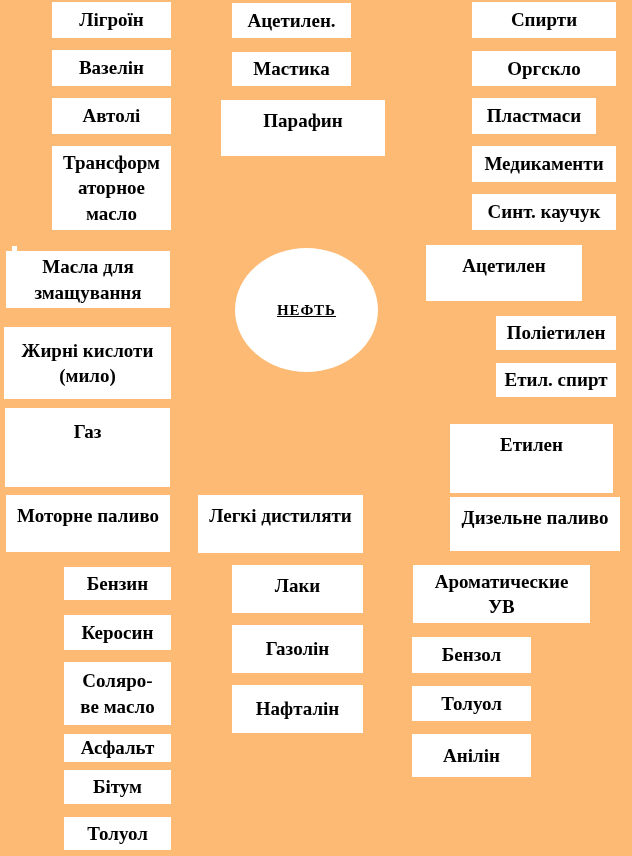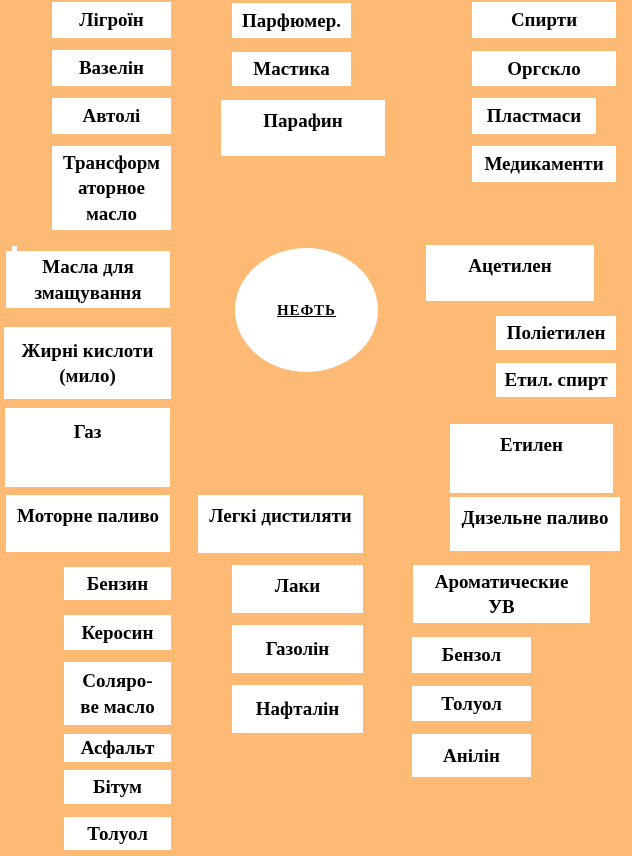--- a/index.html
+++ b/index.html
@@ -55,41 +55,42 @@
 
 <div id="canvas">
 
   <div class="node" style="left:52px; top:2px;  width:119px; height:36px">Лігроїн</div>
   <div class="node" style="left:52px; top:50px; width:119px; height:36px">Вазелін</div>
   <div class="node" style="left:52px; top:98px; width:119px; height:36px">Автолі</div>
   <div class="node" style="left:52px; top:146px; width:119px; height:84px">Трансформ
 аторное
 масло</div>
 
-  <div class="node" style="left:232px; top:3px;  width:119px; height:35px">Парфюмер.</div>
+  <div class="node" style="left:232px; top:3px;  width:119px; height:35px">Ацетилен.</div>
   <div class="node" style="left:232px; top:52px; width:119px; height:34px">Мастика</div>
   <div class="node top" style="left:221px; top:100px; width:164px; height:56px">Парафин</div>
 
   <div class="node" style="left:472px; top:2px;   width:144px; height:36px">Спирти</div>
   <div class="node" style="left:472px; top:51px;  width:144px; height:35px">Оргскло</div>
   <div class="node" style="left:472px; top:98px;  width:124px; height:36px">Пластмаси</div>
   <div class="node" style="left:472px; top:146px; width:144px; height:36px">Медикаменти</div>
+  <div class="node" style="left:472px; top:194px; width:144px; height:36px">Синт. каучук</div>
 
   <div class="stray"></div>
   <div class="node" style="left:6px; top:251px; width:164px; height:57px">Масла для
 змащування</div>
   <div class="node" style="left:4px; top:327px; width:167px; height:72px">Жирні кислоти
 (мило)</div>
   <div class="node top" style="left:5px; top:408px; width:165px; height:79px; padding-top:11px">Газ</div>
 
   <div class="ellipse">
     <span class="center-label">НЕФТЬ</span>
   </div>
 
-  <div class="node top" style="left:426px; top:245px; width:168px; height:56px">Ацетилен</div>
+  <div class="node top" style="left:426px; top:245px; width:156px; height:56px">Ацетилен</div>
   <div class="node" style="left:496px; top:316px; width:120px; height:34px">Поліетилен</div>
   <div class="node" style="left:496px; top:363px; width:120px; height:34px">Етил. спирт</div>
   <div class="node top" style="left:450px; top:424px; width:163px; height:69px">Етилен</div>
 
   <div class="node top" style="left:6px;   top:495px; width:164px; height:57px">Моторне паливо</div>
   <div class="node top" style="left:198px; top:495px; width:165px; height:58px">Легкі дистиляти</div>
   <div class="node top" style="left:450px; top:497px; width:170px; height:54px">Дизельне паливо</div>
 
   <div class="node" style="left:64px; top:567px; width:107px; height:33px">Бензин</div>
   <div class="node" style="left:64px; top:615px; width:107px; height:35px">Керосин</div>

